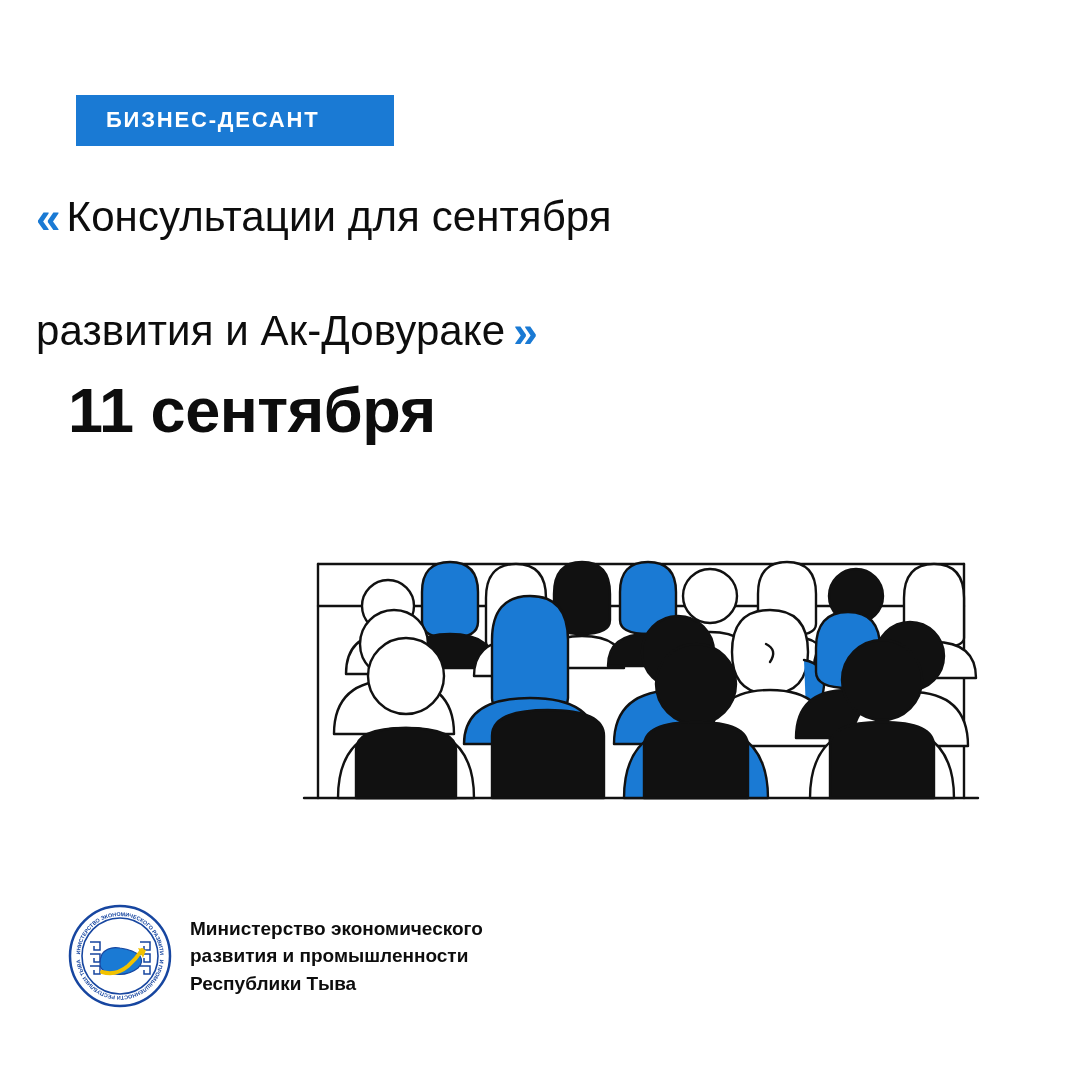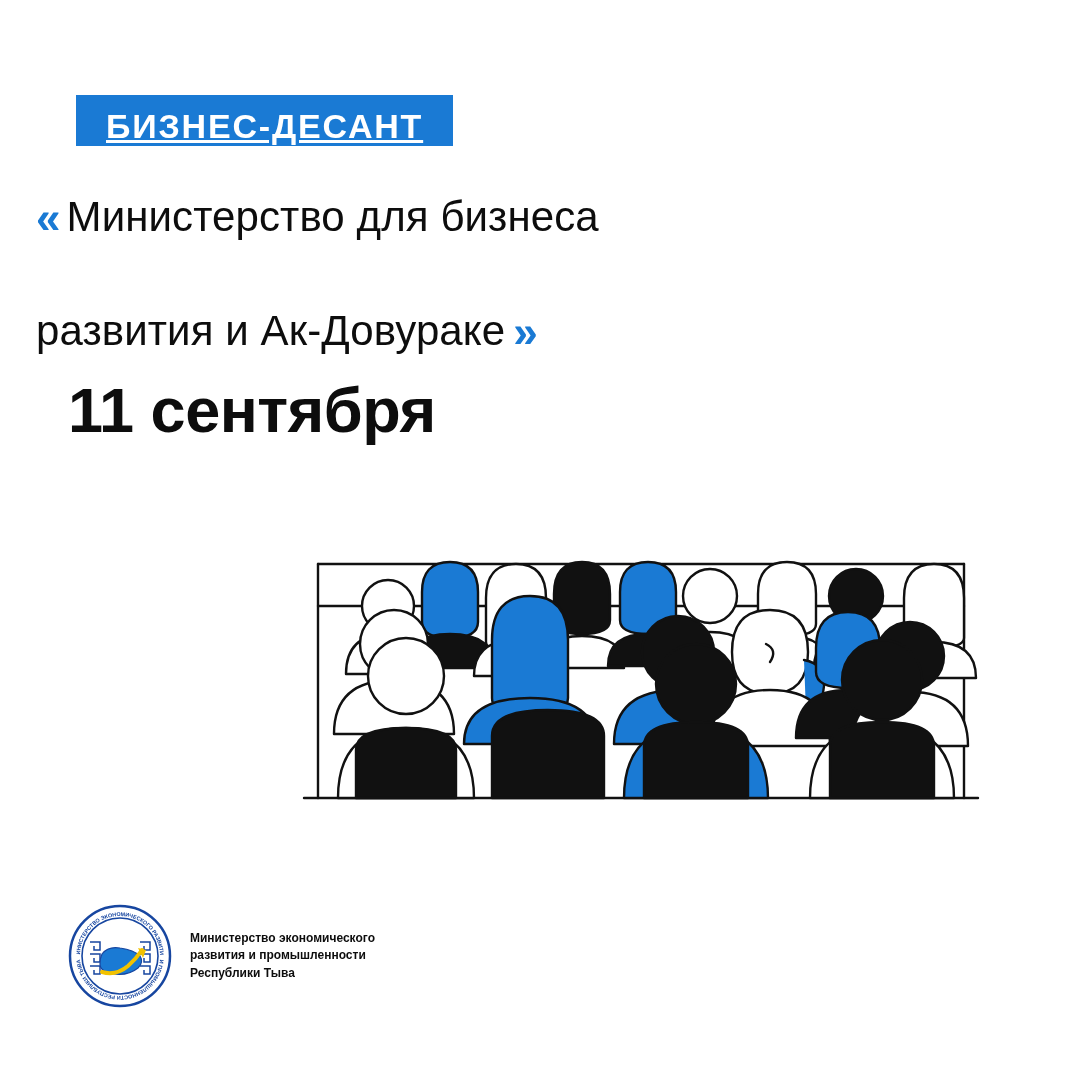--- a/index.html
+++ b/index.html
@@ -16,28 +16,27 @@
     color: #111111;
   }
 
   
   .badge {
     position: absolute;
     left: 76px;
     top: 95px;
     background: #1a7ad4;
     color: #ffffff;
-    font-size: 34px;
+    font-size: 22px;
     font-weight: bold;
     letter-spacing: 1.8px;
-    padding: 14px 30px 3px 30px;
+    padding: 14px 30px 15px 30px;
     line-height: 1;
     box-sizing: border-box;
     min-width: 318px;
-    text-decoration: underline;
   }
 
   
   .headline {
     position: absolute;
     left: 36px;
     top: 188px;
     width: 1000px;
     font-size: 42px;
     font-weight: 400;
@@ -84,34 +83,34 @@
     display: flex;
     align-items: center;
     gap: 18px;
   }
   .emblem {
     width: 104px;
     height: 116px;
     flex: 0 0 auto;
   }
   .ministry {
-    font-size: 12px;
+    font-size: 19px;
     font-weight: bold;
     line-height: 1.45;
     color: #0d0d0d;
     white-space: pre-line;
   }
 </style>
 </head>
 <body>
 
 <div class="badge">БИЗНЕС-ДЕСАНТ</div>
 
 <div class="headline">
-  <span class="quote open">«</span><span>Министерство для бизнеса</span><br>
+  <span class="quote open">«</span><span>Консультации для сентября</span><br>
   <br>
   <span>развития и Ак-Довураке</span><span class="quote close">»</span>
 </div>
 
 <div class="date">11 сентября</div>
 
 <div class="illustration">
   <svg viewBox="0 0 690 262" width="690" height="262" xmlns="http://www.w3.org/2000/svg">
     <g stroke="#111111" stroke-width="2.4" fill="none" stroke-linejoin="round" stroke-linecap="round">
 

